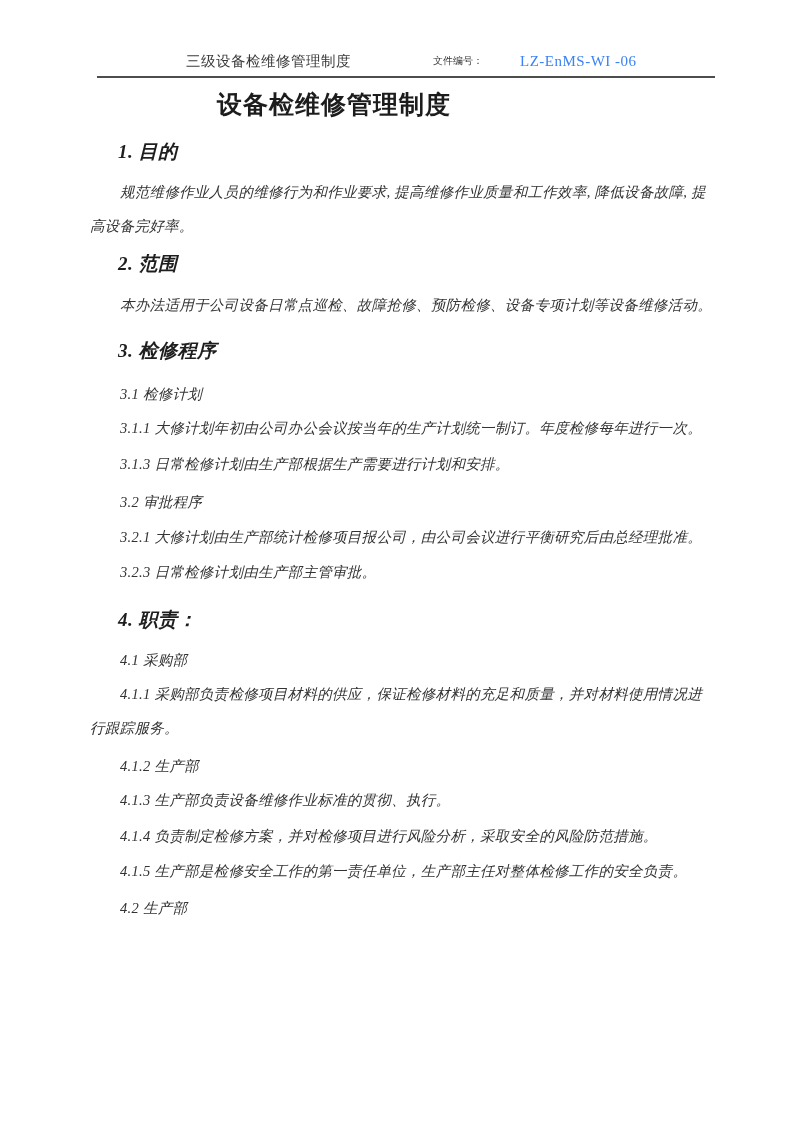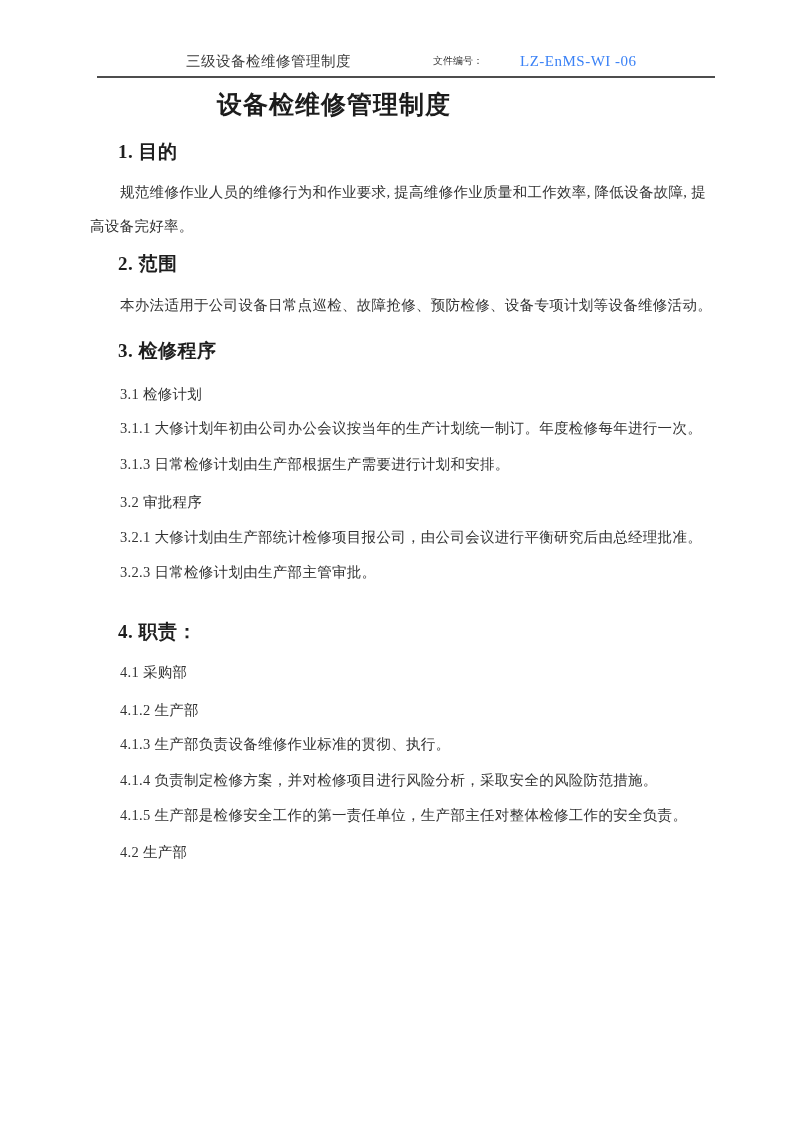--- a/index.html
+++ b/index.html
@@ -39,21 +39,21 @@
   }
   
   .doc-title {
     position: absolute; left: 0; top: 89px; width: 668px;
     text-align: center;
     font-size: 25px; font-weight: bold; color: #1c1c1c;
     line-height: 32px; letter-spacing: 1px;
   }
   
   .content {
-    position: absolute; left: 90px; top: 139px; width: 624px;
+    position: absolute; left: 90px; top: 139px; width: 624px; font-style: italic;
   }
   .h {
     font-size: 19px; font-weight: bold; color: #1e1e1e;
     line-height: 26px; margin: 0; padding-left: 28px;
     letter-spacing: 0.5px;
   }
   .p {
     font-size: 14.5px; color: #333333;
     line-height: 34px; margin: 0;
     text-indent: 30px;
@@ -83,22 +83,23 @@
     <p class="p" style="margin-top:11px">本办法适用于公司设备日常点巡检、故障抢修、预防检修、设备专项计划等设备维修活动。</p>
 
     <p class="h" style="margin-top:16px">3. 检修程序</p>
     <p class="p" style="margin-top:13px">3.1 检修计划</p>
     <p class="p" style="margin-top:0">3.1.1 大修计划年初由公司办公会议按当年的生产计划统一制订。年度检修每年进行一次。</p>
     <p class="p" style="margin-top:2px">3.1.3 日常检修计划由生产部根据生产需要进行计划和安排。</p>
     <p class="p" style="margin-top:4px">3.2 审批程序</p>
     <p class="p" style="margin-top:1px">3.2.1 大修计划由生产部统计检修项目报公司，由公司会议进行平衡研究后由总经理批准。</p>
     <p class="p" style="margin-top:1px">3.2.3 日常检修计划由生产部主管审批。</p>
 
-    <p class="h" style="margin-top:30px">4. 职责：</p>
+    <p class="h" style="margin-top:18px">4. 职责：</p>
     <p class="p" style="margin-top:10px">4.1 采购部</p>
+    <p class="p" style="margin-top:0">4.1.1 采购部负责检修项目材料的供应，保证检修材料的充足和质量，并对材料使用情况进行跟踪服务。</p>
     <p class="p" style="margin-top:4px">4.1.2 生产部</p>
     <p class="p" style="margin-top:0">4.1.3 生产部负责设备维修作业标准的贯彻、执行。</p>
     <p class="p" style="margin-top:2px">4.1.4 负责制定检修方案，并对检修项目进行风险分析，采取安全的风险防范措施。</p>
     <p class="p" style="margin-top:1px">4.1.5 生产部是检修安全工作的第一责任单位，生产部主任对整体检修工作的安全负责。</p>
     <p class="p" style="margin-top:3px">4.2 生产部</p>
 
   </div>
 </div>
 
 </body></html>

